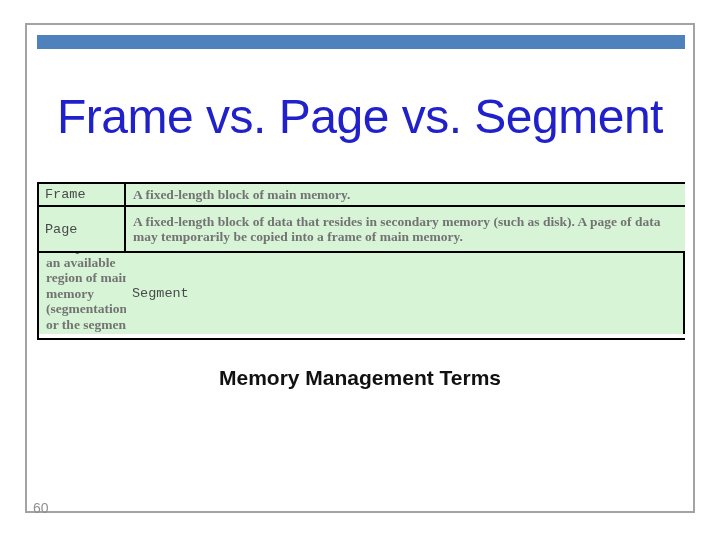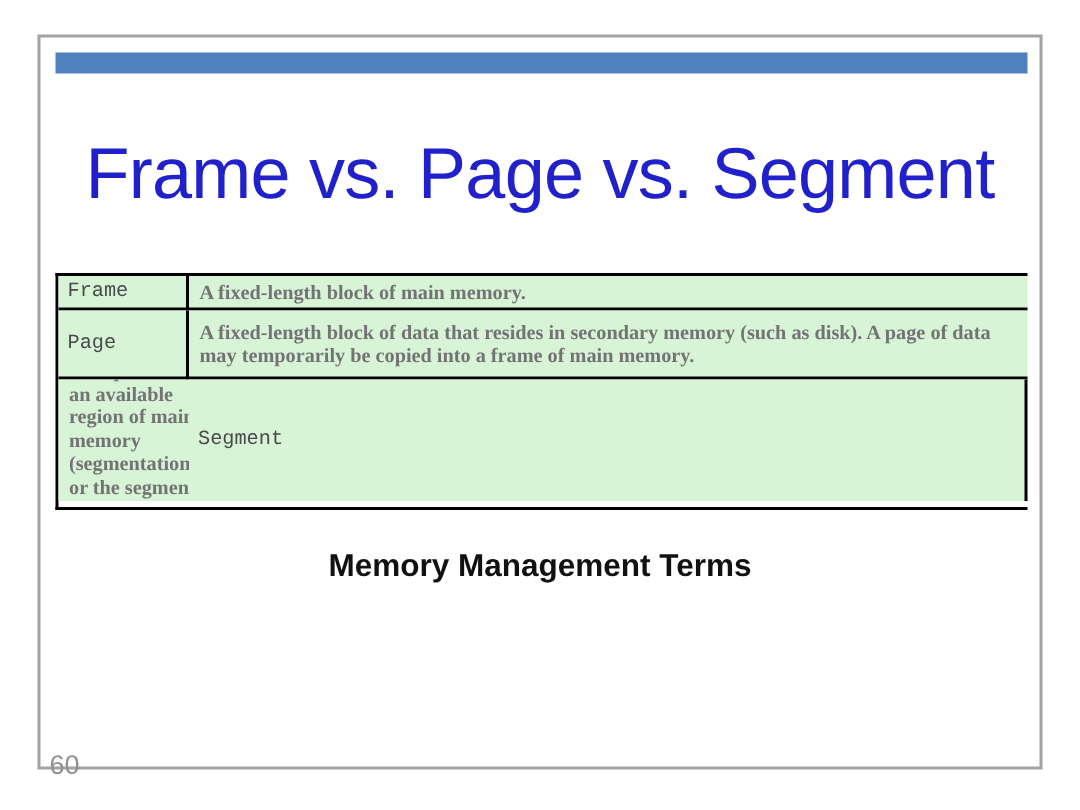--- a/index.html
+++ b/index.html
@@ -103,21 +103,21 @@
     font-size: 21px;
     font-weight: 700;
     color: #111111;
     white-space: nowrap;
   }
 
   .page-number {
     position: absolute;
     left: 33px;
     top: 500px;
-    font-size: 18px;
+    font-size: 14px;
     color: var(--page-number-text, #909090);
     background: transparent;
   }
 </style>
 </head>
 <body>
 
 <div class="slide-frame">
 
   <div class="accent-bar"></div>

